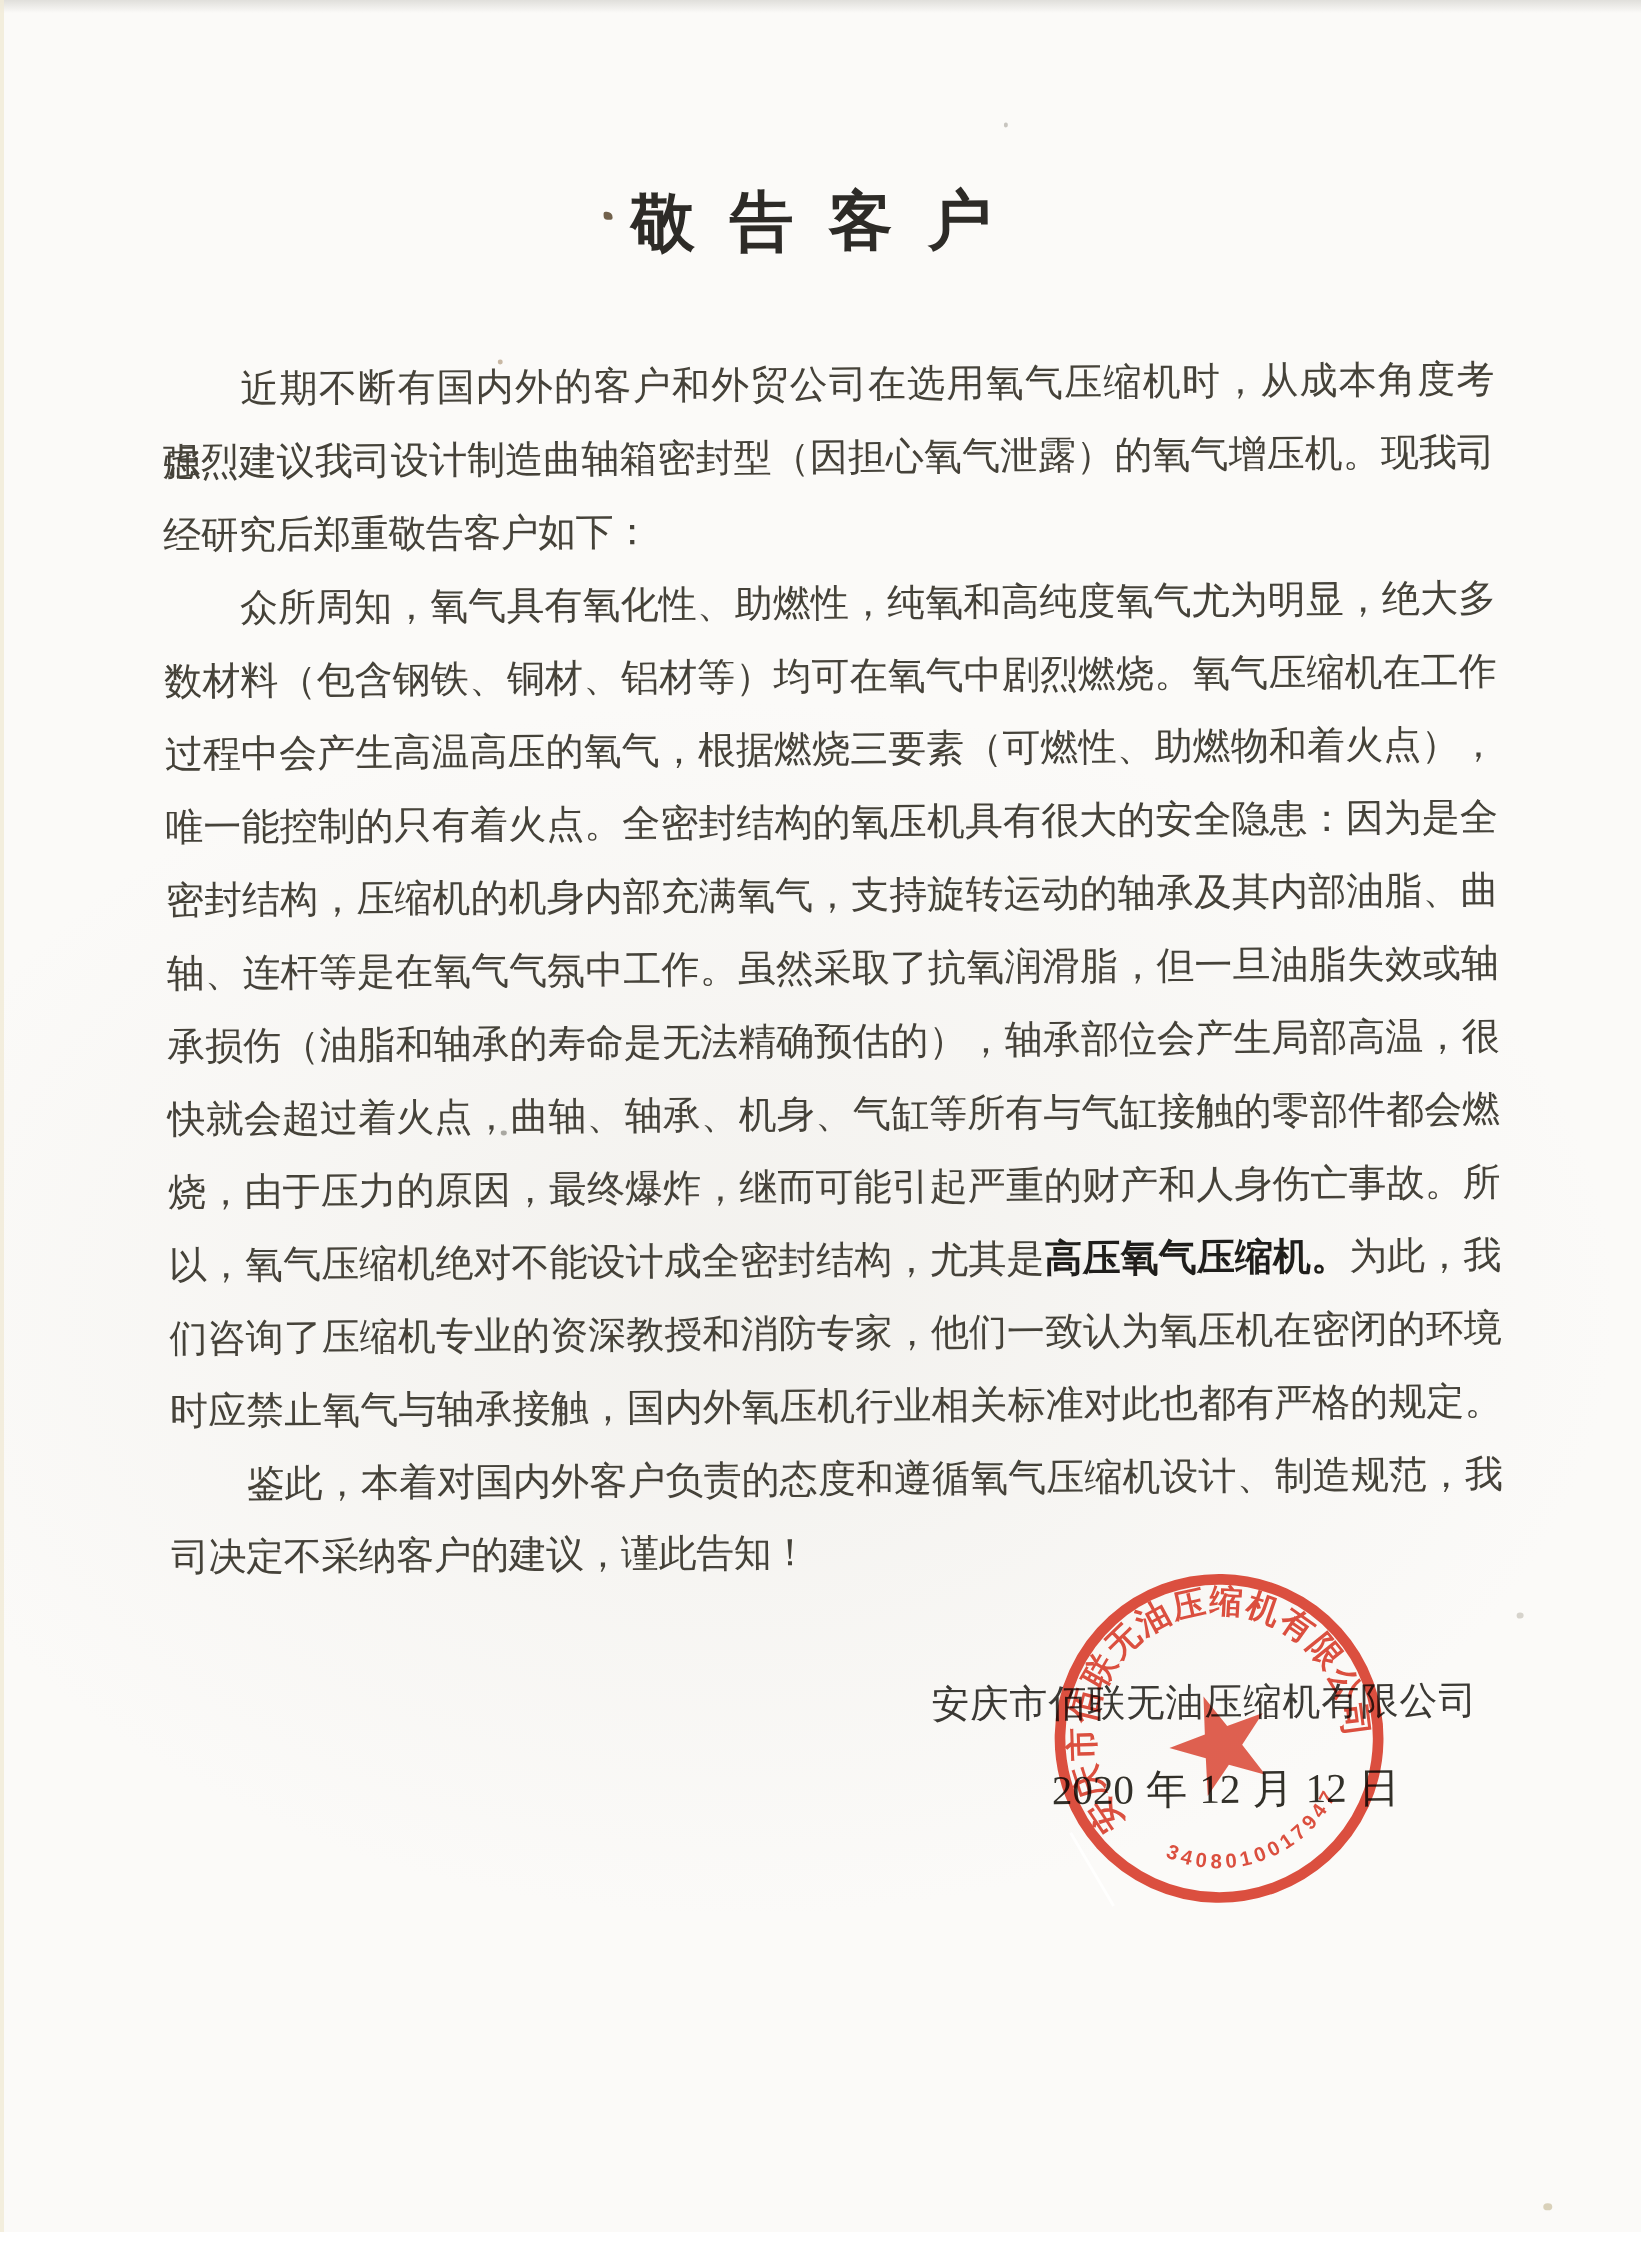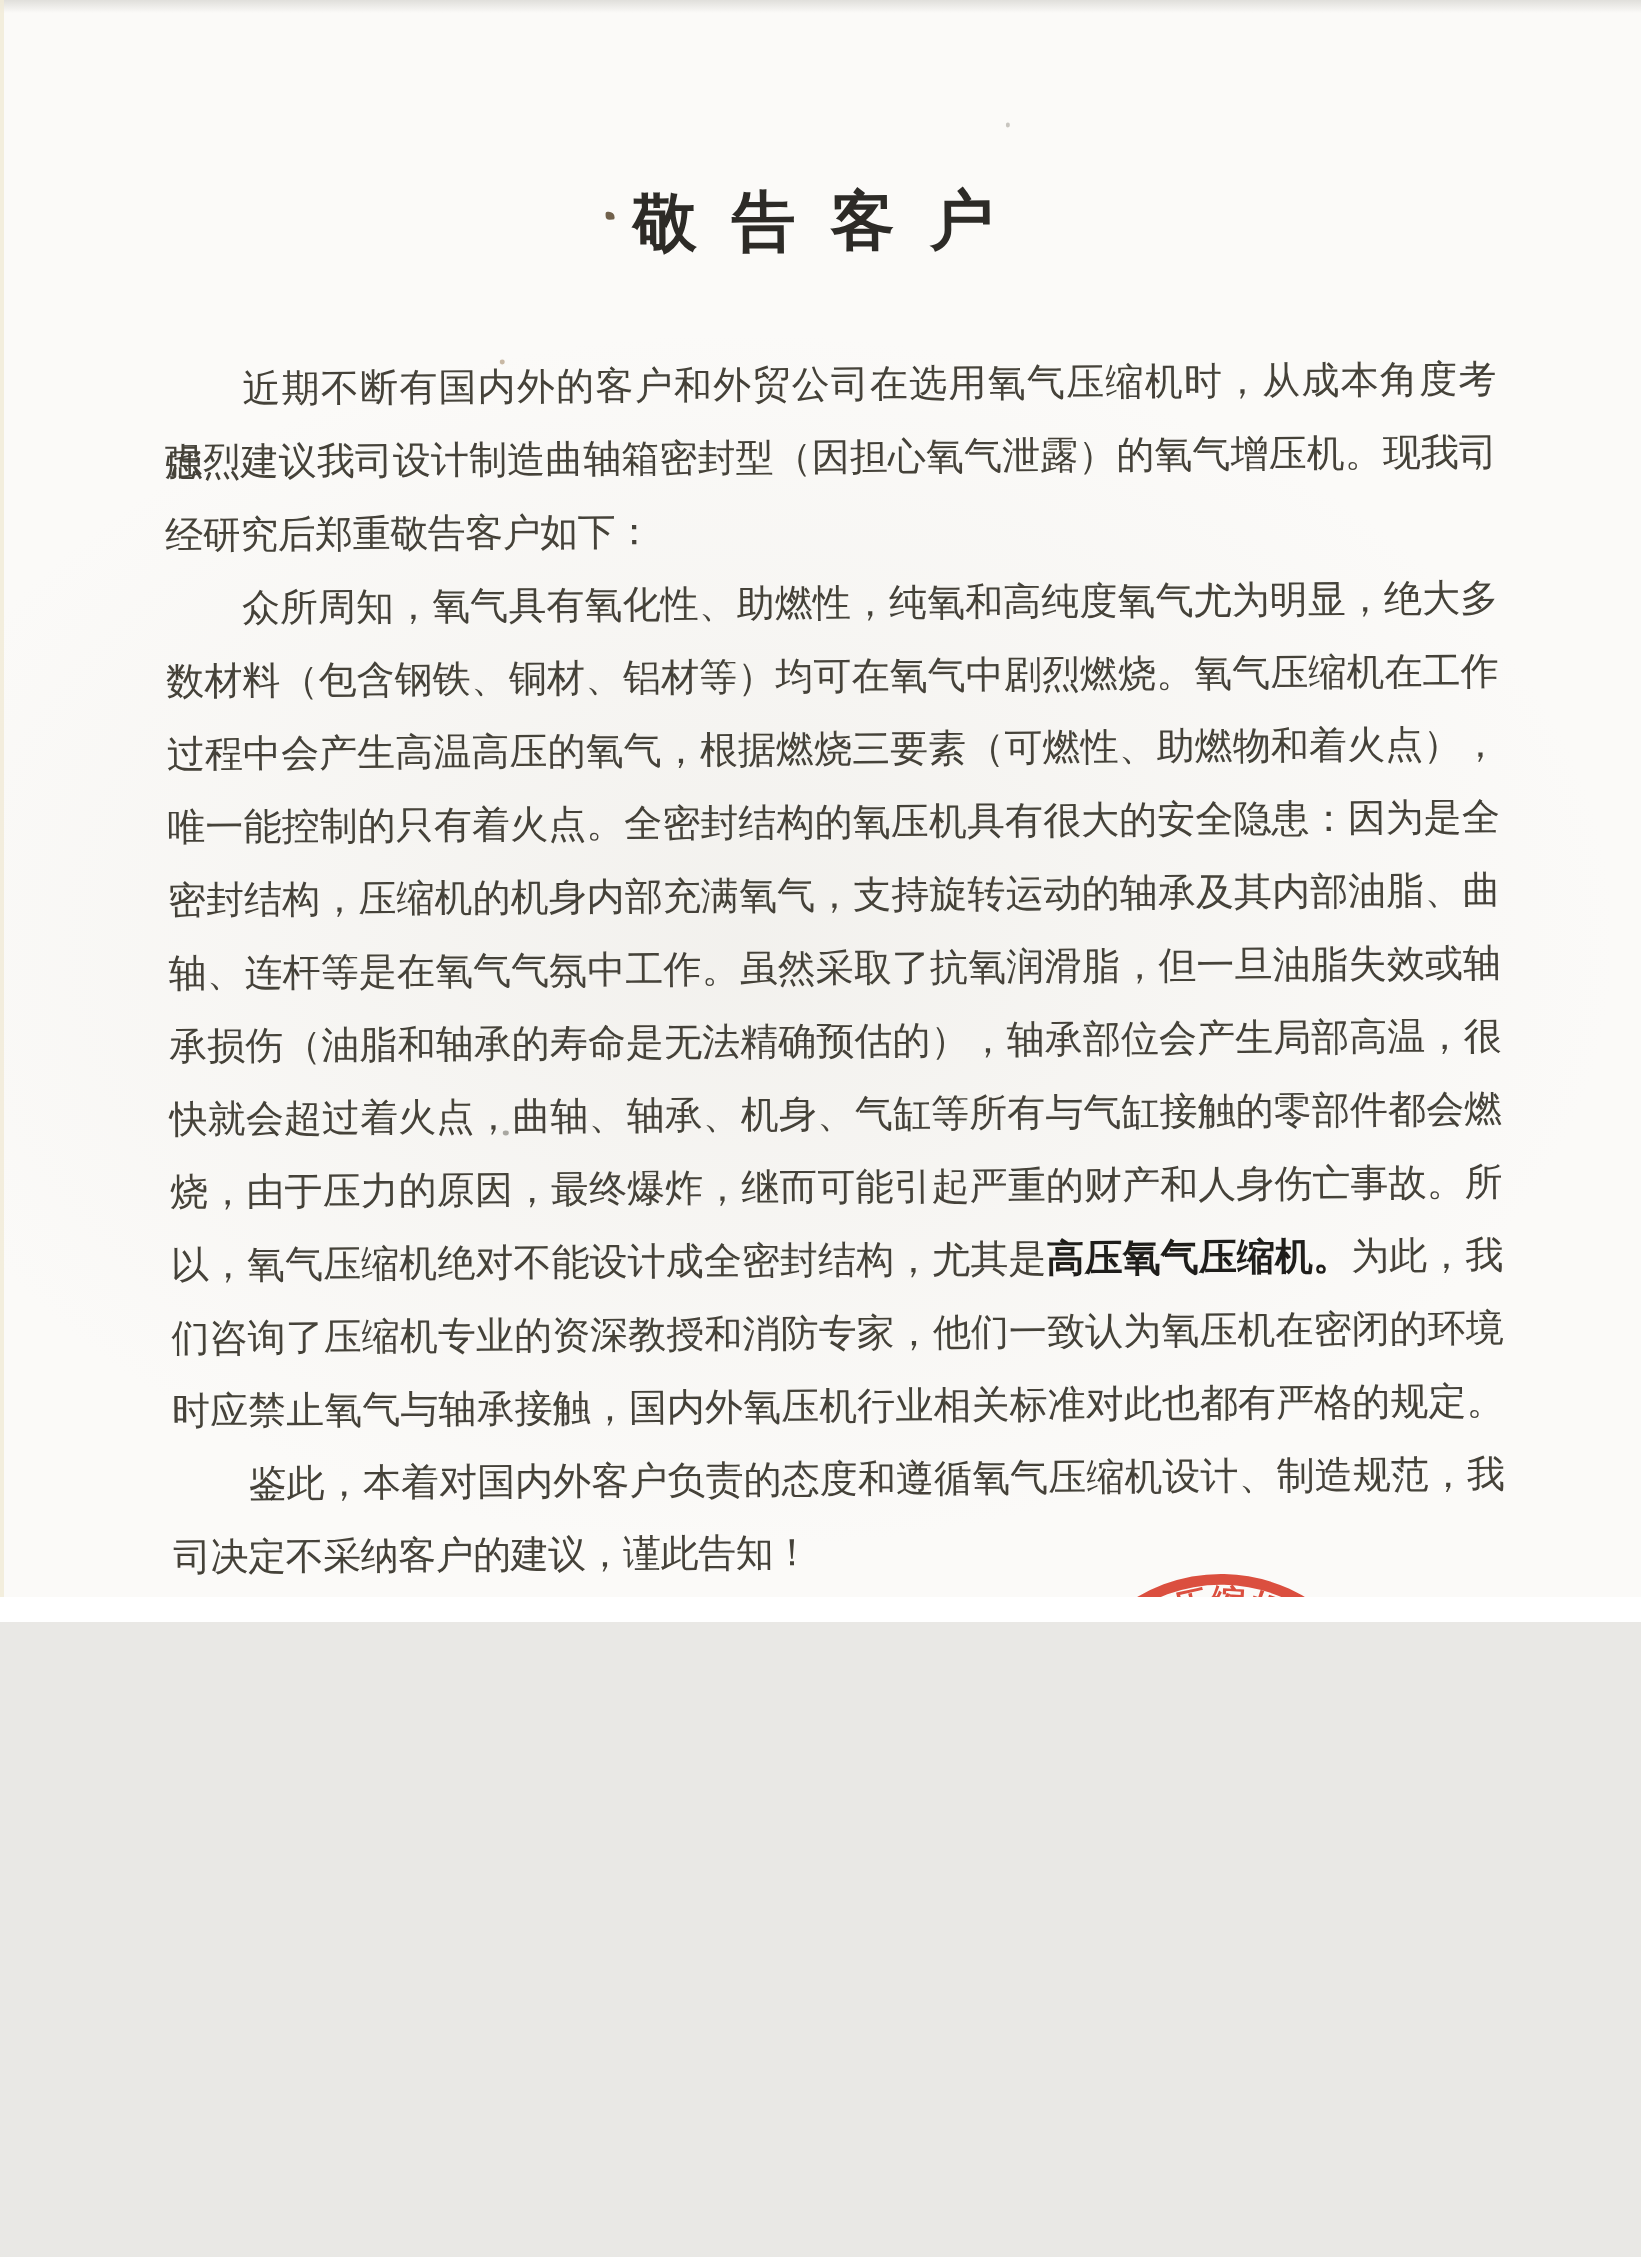--- a/index.html
+++ b/index.html
@@ -1,17 +1,17 @@
 <!DOCTYPE html>
 <html><head>
 <meta charset="utf-8">
 <style>
   html,body{margin:0;padding:0;background:#e9e8e5;}
   .scan{
-    position:relative;width:1641px;height:1622px;overflow:hidden;
+    position:relative;width:1641px;height:2257px;overflow:hidden;
     background:
       radial-gradient(1255px 869px at 45% 58%, rgba(228,226,220,.38), rgba(228,226,220,0) 70%),
       #fbfaf8;
     font-family:"Liberation Serif", serif;
   }
   .scan .edge-top{position:absolute;top:0;left:0;right:0;height:12.6px;
     background:linear-gradient(180deg,#e0dfdb,rgba(250,250,248,0));}
   .scan .edge-left{position:absolute;top:0;left:0;width:3.9px;height:100%;
     background:#f1ebd8;opacity:.85;}
   .scan .edge-bottom{position:absolute;bottom:0;left:0;right:0;height:25px;background:#ffffff;}

